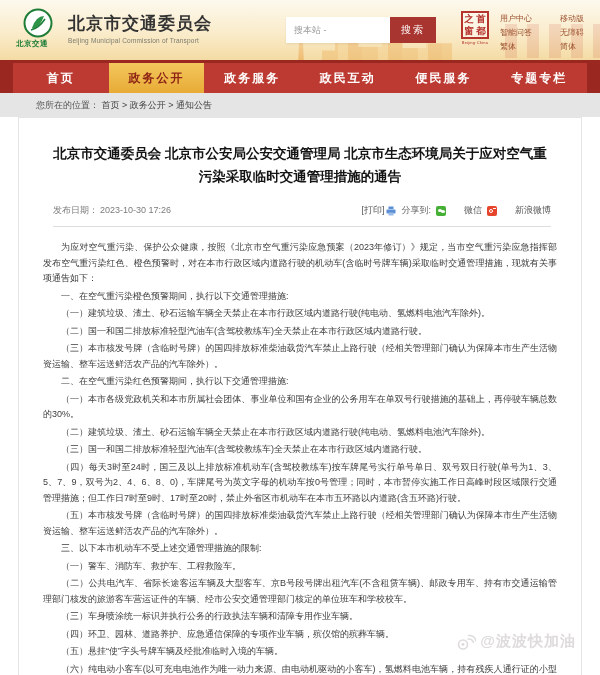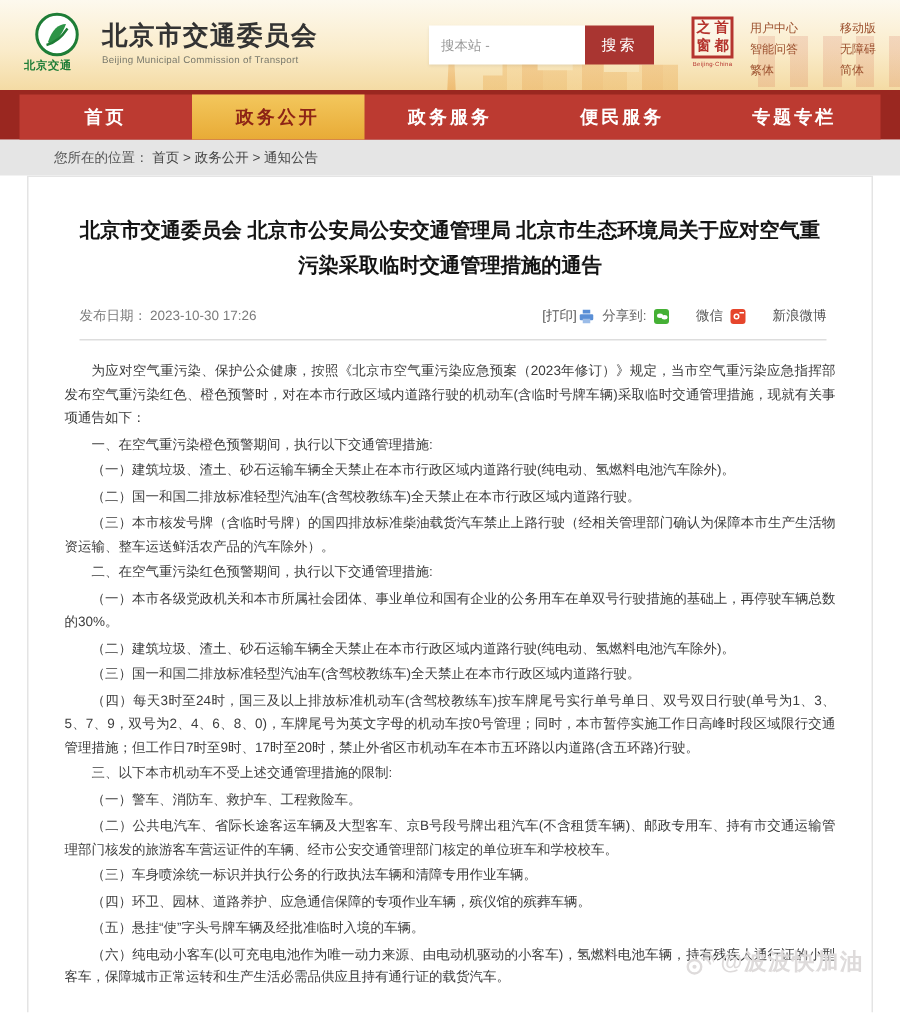--- a/index.html
+++ b/index.html
@@ -143,20 +143,21 @@
 
   <nav class="nav-wrap">
     <div class="nav-inner">
 
         <a class="nav-item">首页</a>
 
         <a class="nav-item active">政务公开</a>
 
         <a class="nav-item">政务服务</a>
 
+        <a class="nav-item">政民互动</a>
 
         <a class="nav-item">便民服务</a>
 
         <a class="nav-item">专题专栏</a>
       </div>
   </nav>
 
   <div class="breadcrumb">
     <span>您所在的位置：</span>
     <span class="trail">首页 &gt; 政务公开 &gt; 通知公告</span>
@@ -197,20 +198,21 @@
     <p>为应对空气重污染、保护公众健康，按照《北京市空气重污染应急预案（2023年修订）》规定，当市空气重污染应急指挥部发布空气重污染红色、橙色预警时，对在本市行政区域内道路行驶的机动车(含临时号牌车辆)采取临时交通管理措施，现就有关事项通告如下：</p>
         <p>一、在空气重污染橙色预警期间，执行以下交通管理措施:</p>
         <p>（一）建筑垃圾、渣土、砂石运输车辆全天禁止在本市行政区域内道路行驶(纯电动、氢燃料电池汽车除外)。</p>
         <p>（二）国一和国二排放标准轻型汽油车(含驾校教练车)全天禁止在本市行政区域内道路行驶。</p>
         <p>（三）本市核发号牌（含临时号牌）的国四排放标准柴油载货汽车禁止上路行驶（经相关管理部门确认为保障本市生产生活物资运输、整车运送鲜活农产品的汽车除外）。</p>
         <p>二、在空气重污染红色预警期间，执行以下交通管理措施:</p>
         <p>（一）本市各级党政机关和本市所属社会团体、事业单位和国有企业的公务用车在单双号行驶措施的基础上，再停驶车辆总数的30%。</p>
         <p>（二）建筑垃圾、渣土、砂石运输车辆全天禁止在本市行政区域内道路行驶(纯电动、氢燃料电池汽车除外)。</p>
         <p>（三）国一和国二排放标准轻型汽油车(含驾校教练车)全天禁止在本市行政区域内道路行驶。</p>
         <p>（四）每天3时至24时，国三及以上排放标准机动车(含驾校教练车)按车牌尾号实行单号单日、双号双日行驶(单号为1、3、5、7、9，双号为2、4、6、8、0)，车牌尾号为英文字母的机动车按0号管理；同时，本市暂停实施工作日高峰时段区域限行交通管理措施；但工作日7时至9时、17时至20时，禁止外省区市机动车在本市五环路以内道路(含五环路)行驶。</p>
+        <p>（五）本市核发号牌（含临时号牌）的国四排放标准柴油载货汽车禁止上路行驶（经相关管理部门确认为保障本市生产生活物资运输、整车运送鲜活农产品的汽车除外）。</p>
         <p>三、以下本市机动车不受上述交通管理措施的限制:</p>
         <p>（一）警车、消防车、救护车、工程救险车。</p>
         <p>（二）公共电汽车、省际长途客运车辆及大型客车、京B号段号牌出租汽车(不含租赁车辆)、邮政专用车、持有市交通运输管理部门核发的旅游客车营运证件的车辆、经市公安交通管理部门核定的单位班车和学校校车。</p>
         <p>（三）车身喷涂统一标识并执行公务的行政执法车辆和清障专用作业车辆。</p>
         <p>（四）环卫、园林、道路养护、应急通信保障的专项作业车辆，殡仪馆的殡葬车辆。</p>
         <p>（五）悬挂“使”字头号牌车辆及经批准临时入境的车辆。</p>
         <p>（六）纯电动小客车(以可充电电池作为唯一动力来源、由电动机驱动的小客车)，氢燃料电池车辆，持有残疾人通行证的小型客车，保障城市正常运转和生产生活必需品供应且持有通行证的载货汽车。</p>
       </div>
   </main>
 

